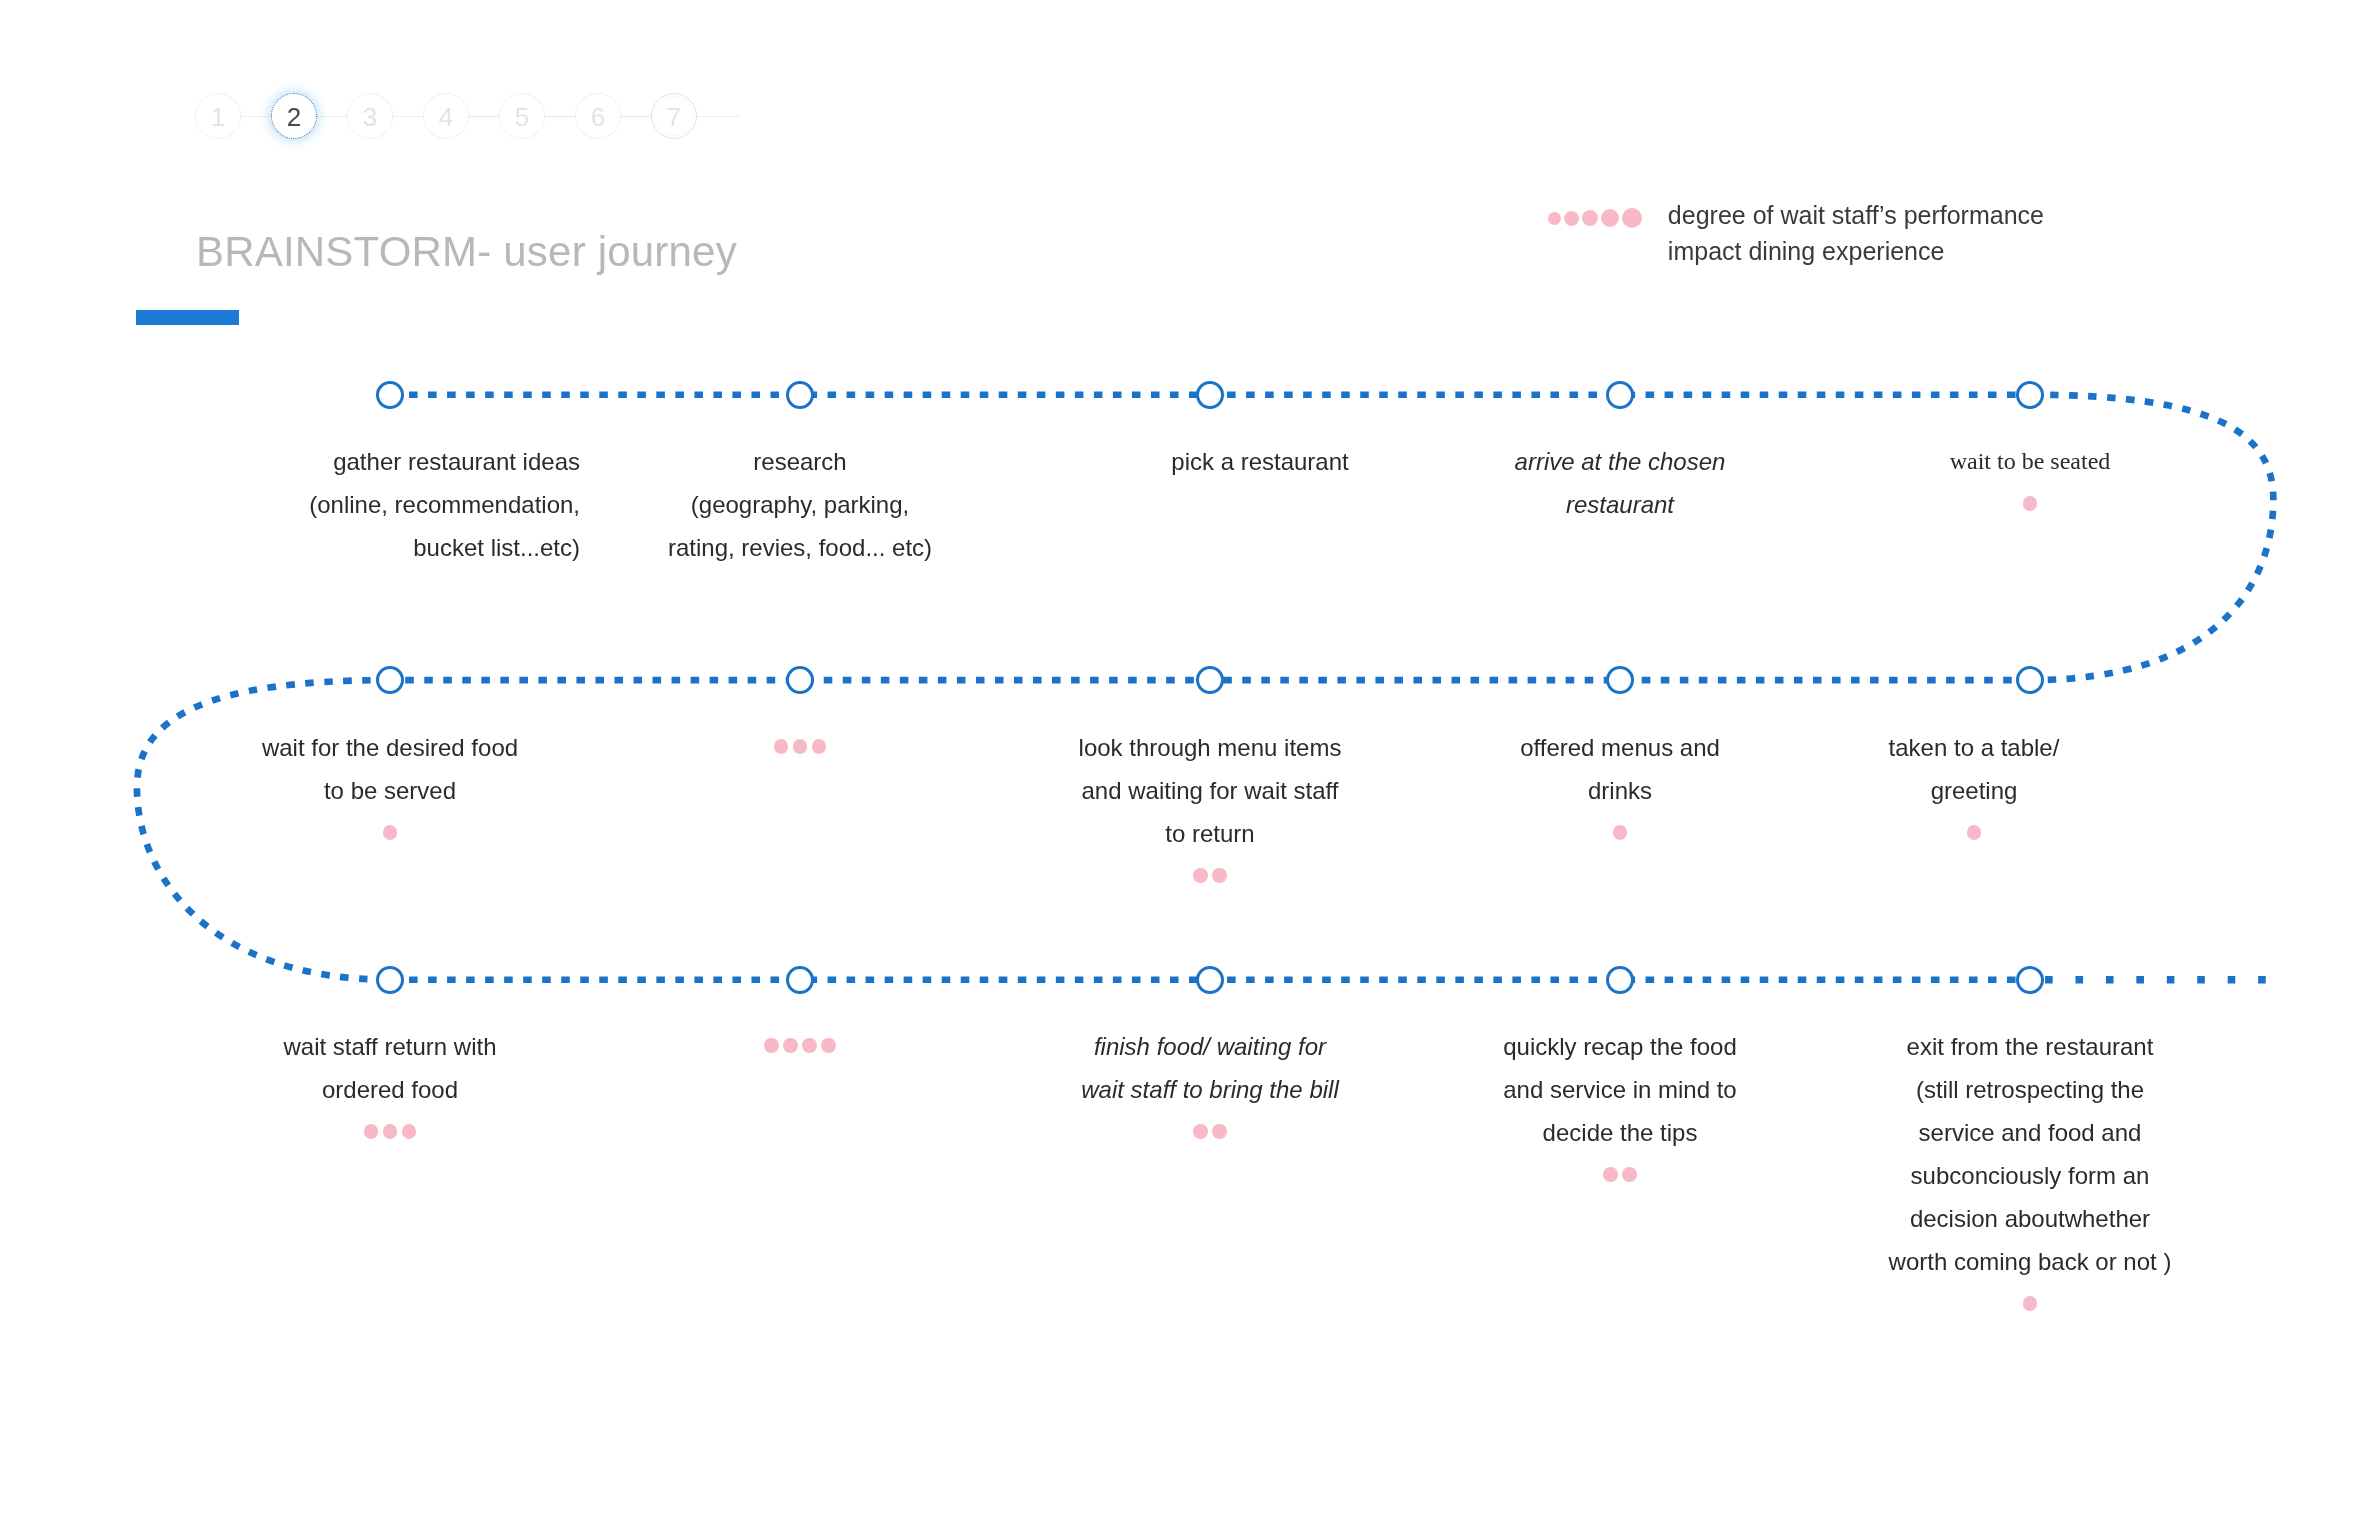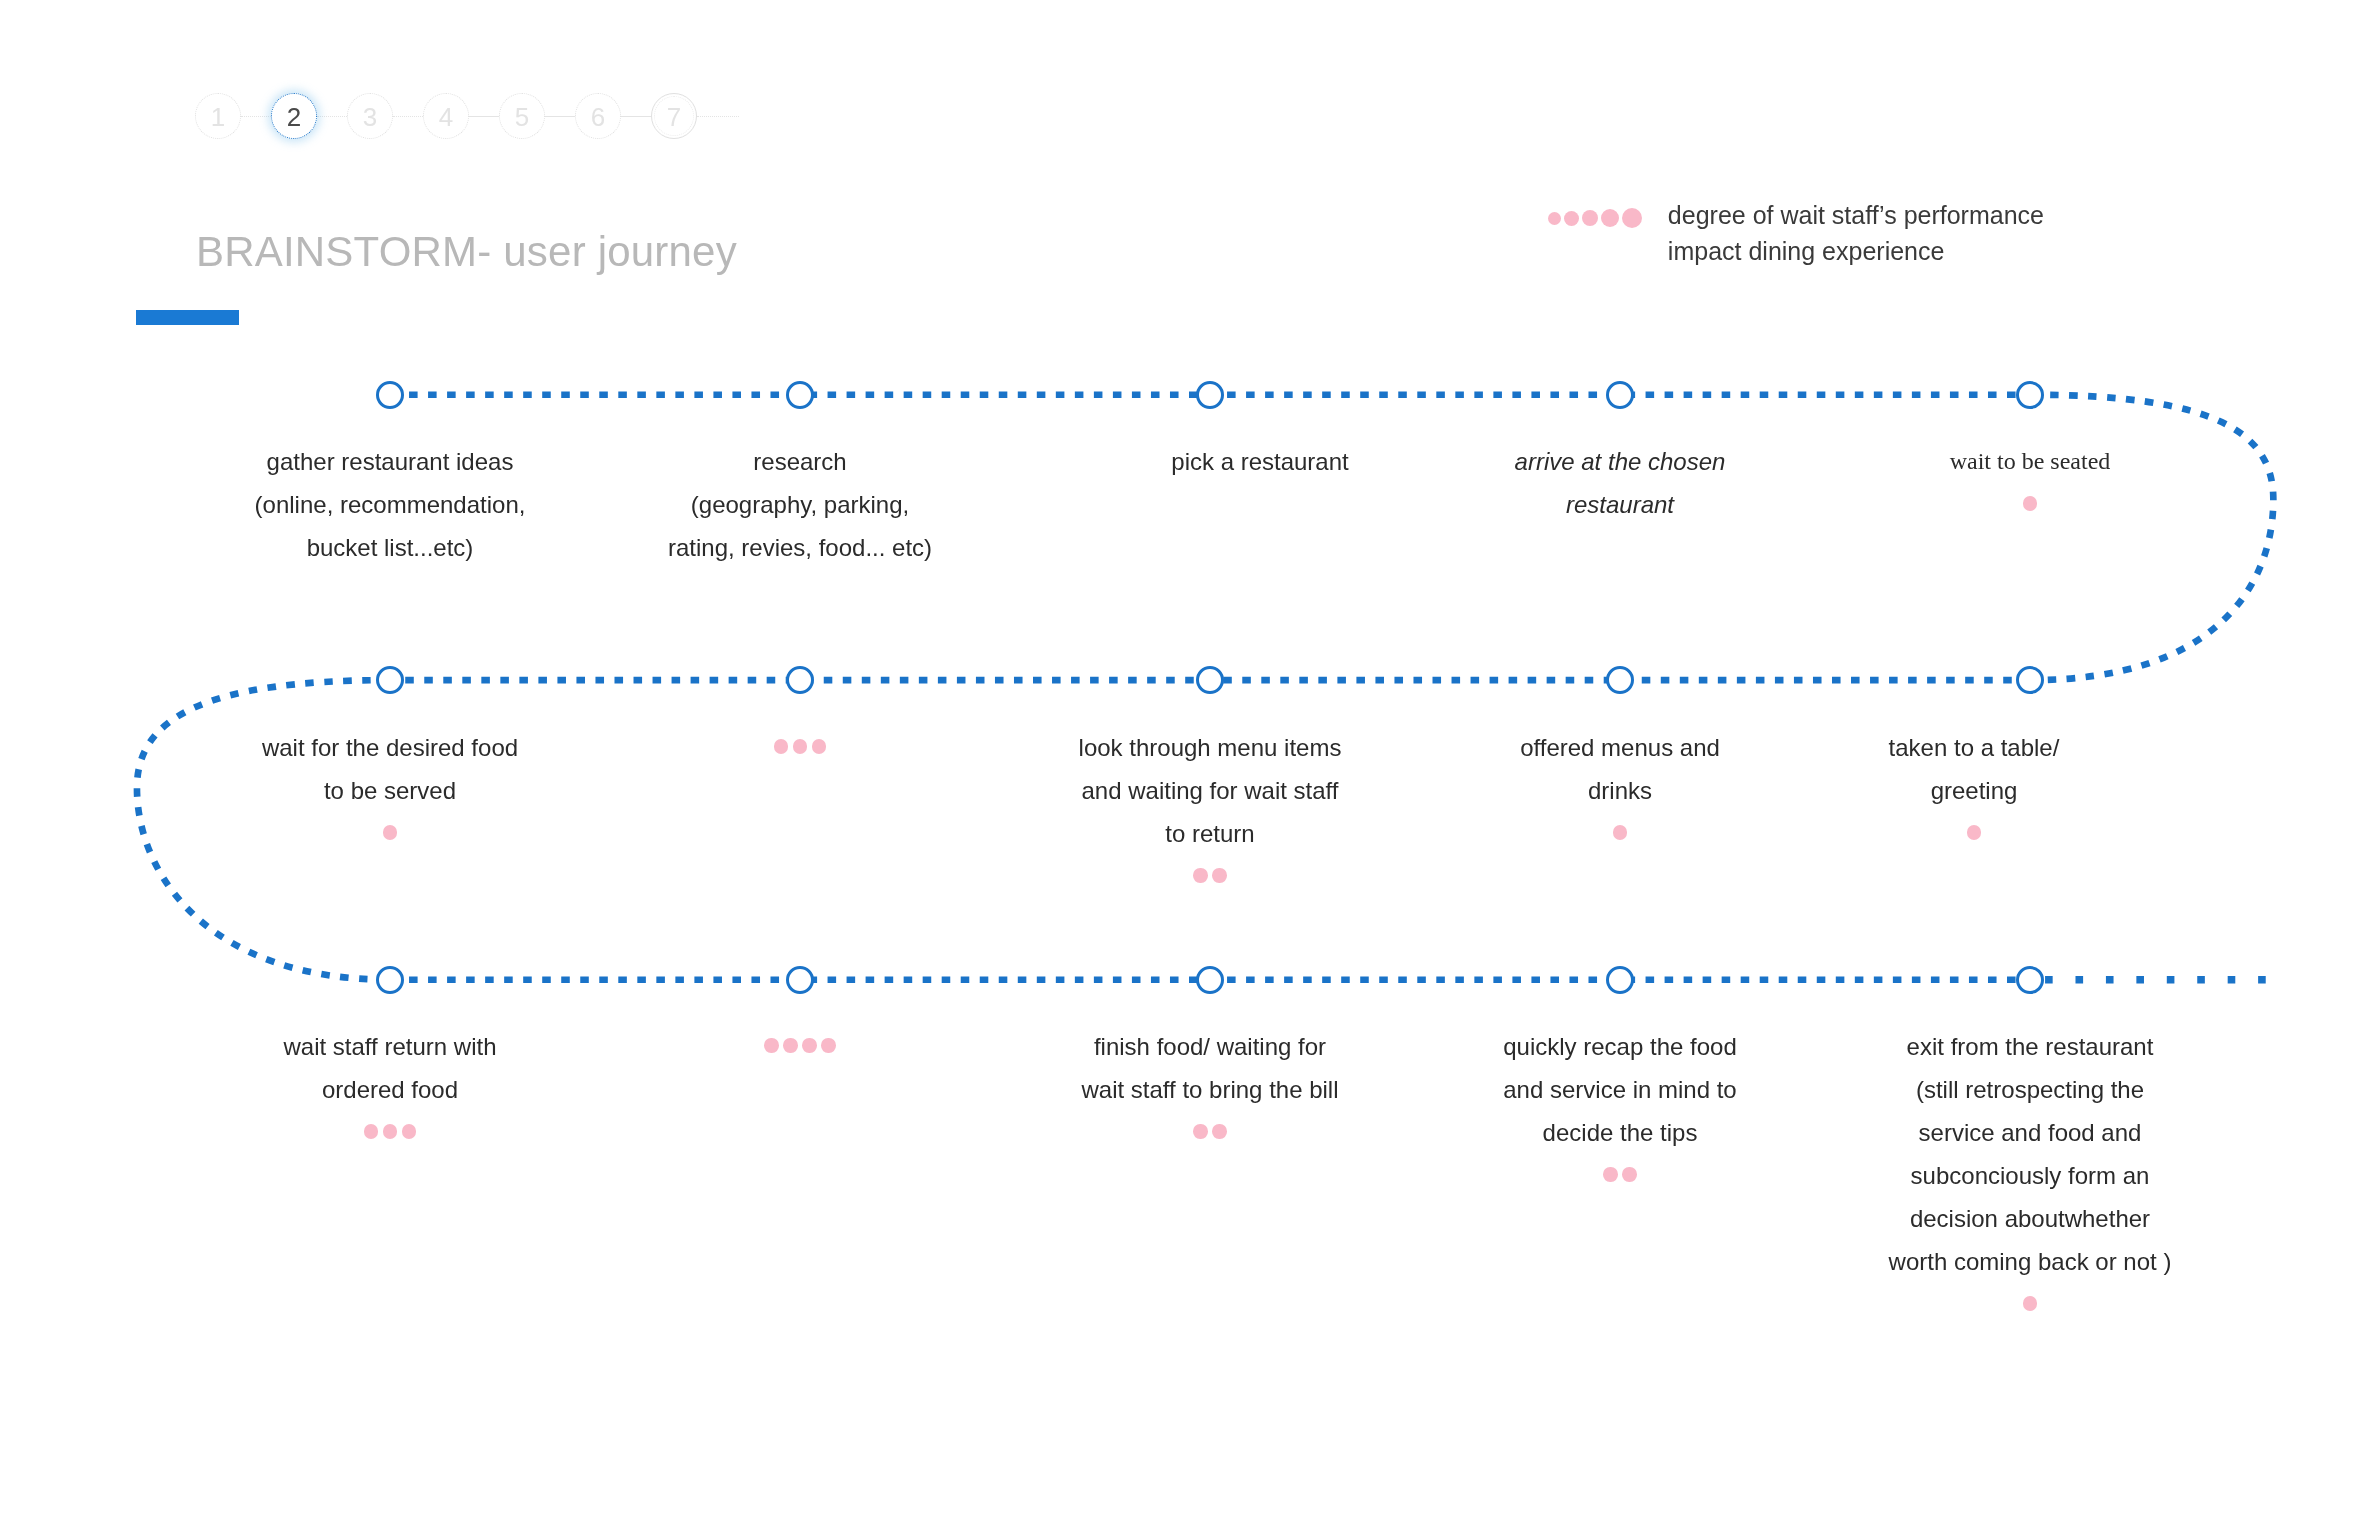--- a/index.html
+++ b/index.html
@@ -207,21 +207,21 @@
 
   <path d="M 410 715 C 215 715, 146 755, 144 825 C 142 915, 215 1030, 410 1030" fill="none" stroke="#1a73c8" stroke-width="7" stroke-linecap="butt" stroke-dasharray="9 11"></path>
 
   <path d="M 410 1030 L 2135 1030" fill="none" stroke="#1a73c8" stroke-width="7" stroke-linecap="butt" stroke-dasharray="9 11"></path>
 
   <path d="M 2150 1030 L 2400 1030" fill="none" stroke="#1a73c8" stroke-width="8" stroke-linecap="butt" stroke-dasharray="8 24"></path>
 </svg>
 
 <div id="journey-steps">
     <div class="node-circle" style="left: 390px; top: 395px;"></div>
-    <div class="step-block" style="left: 390px; top: 440px;">
+    <div class="step-block" style="left: 390px; top: 440px; text-align: right;">
       <div class="step-label">gather restaurant ideas
 (online, recommendation,
 bucket list...etc)</div>
     </div>
     <div class="node-circle" style="left: 800px; top: 395px;"></div>
     <div class="step-block" style="left: 800px; top: 440px;">
       <div class="step-label">research
 (geography, parking,
 rating, revies, food... etc)</div>
     </div>
@@ -296,21 +296,21 @@
     <div class="node-circle" style="left: 800px; top: 980px;"></div>
     <div class="step-block" style="left: 800px; top: 1025px;">
       <div class="impact-dots">
         <i style="background: rgb(249, 184, 200);"></i>
         <i style="background: rgb(249, 184, 200);"></i>
         <i style="background: rgb(249, 184, 200);"></i>
         <i style="background: rgb(249, 184, 200);"></i>
       </div>
     </div>
     <div class="node-circle" style="left: 1210px; top: 980px;"></div>
-    <div class="step-block" style="left: 1210px; top: 1025px;">
+    <div class="step-block" style="left: 1210px; top: 1025px; font-style: italic;">
       <div class="step-label">finish food/ waiting for
 wait staff to bring the bill</div>
       <div class="impact-dots">
         <i style="background: rgb(249, 184, 200);"></i>
         <i style="background: rgb(249, 184, 200);"></i>
       </div>
     </div>
     <div class="node-circle" style="left: 1620px; top: 980px;"></div>
     <div class="step-block" style="left: 1620px; top: 1025px;">
       <div class="step-label">quickly recap the food

